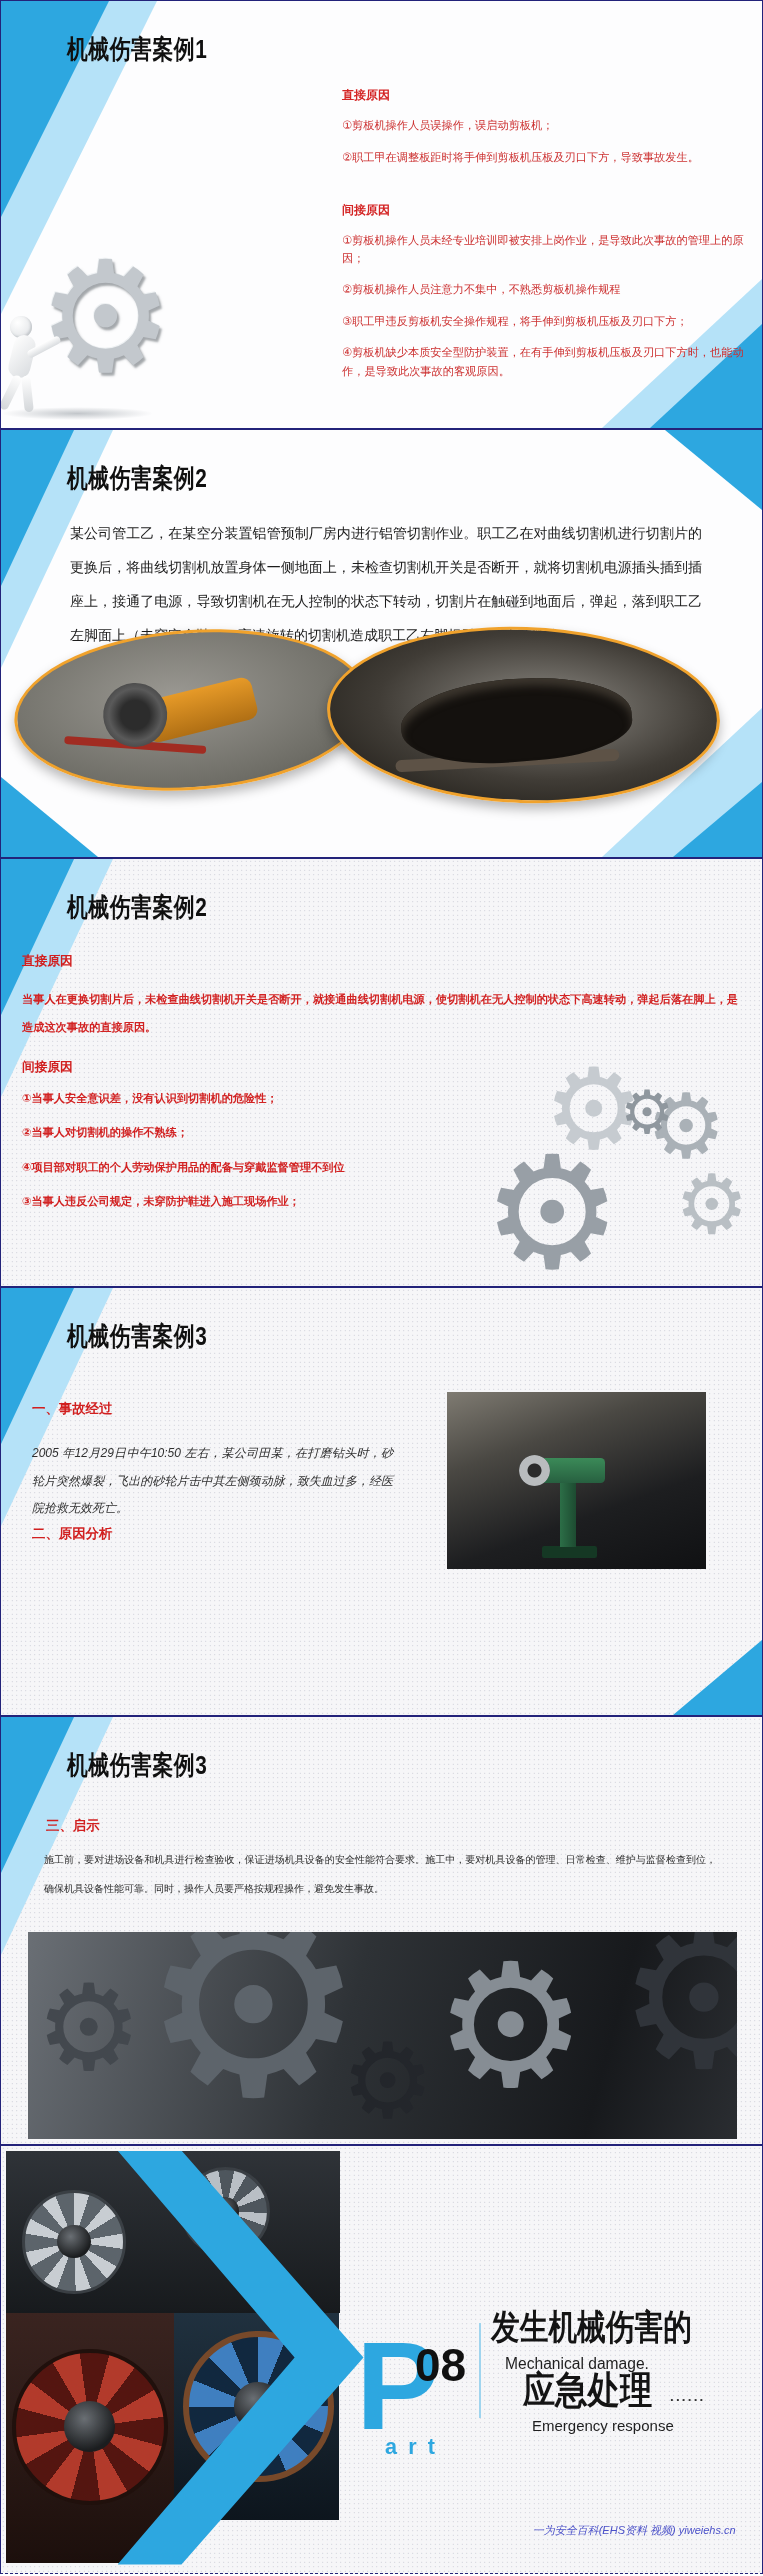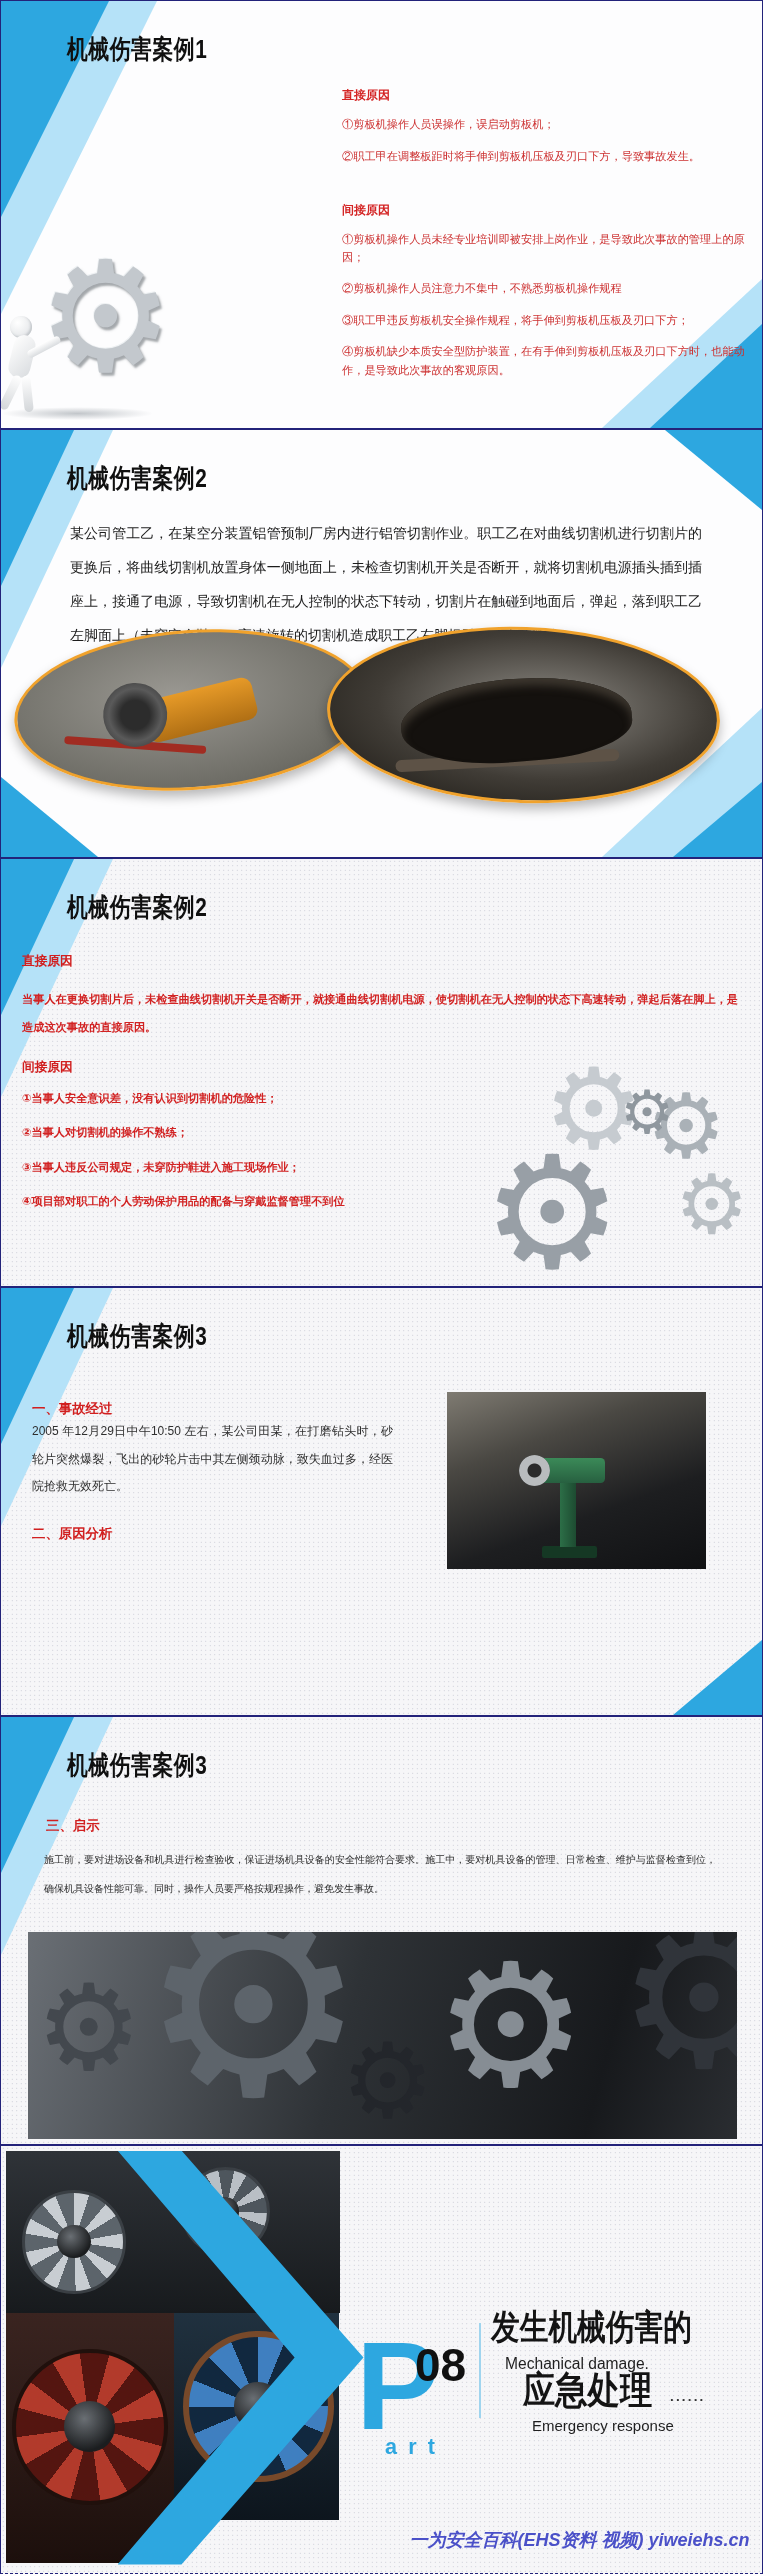--- a/index.html
+++ b/index.html
@@ -19,21 +19,21 @@
   .br-light{right:0;bottom:0;width:160px;height:149px;background:#b5e2f8;clip-path:polygon(100% 0,100% 100%,0 100%);}
   .br-med{right:0;bottom:0;width:112px;height:104px;background:#2da7e0;clip-path:polygon(100% 0,100% 100%,0 100%);}
   .br-med.sm{width:89px;height:75px;}
   .tr-med{right:0;top:0;width:97px;height:80px;background:#2da7e0;clip-path:polygon(0 0,100% 0,100% 100%);}
   .bl-med{left:0;bottom:0;width:97px;height:80px;background:#2da7e0;clip-path:polygon(0 0,0 100%,100% 100%);}
 
   
   .s1-col{position:absolute;left:341px;top:86px;width:414px;}
   .red-h{color:#d42525;font-weight:bold;font-size:12px;margin:0 0 12px;}
   .red-h.mt{margin-top:36px;}
-  .red-item{color:#cc3030;font-size:11.2px;line-height:1.62;margin:0 0 13.4px;font-family:Liberation Mono, monospace;}
+  .red-item{color:#cc3030;font-size:11.2px;line-height:1.62;margin:0 0 13.4px;}
   .s1-art{position:absolute;left:0;top:252px;width:160px;height:176px;}
   .gear-glyph{font-family:"DejaVu Sans",sans-serif;line-height:1;display:block;position:absolute;}
   .s1-gear{left:36px;top:-12px;font-size:153px;color:#c3c8cd;text-shadow:2.2px 3px 2.2px rgba(90,96,102,.55),-0.7px -0.7px 0 #eef1f3;}
   .s1-shadow{position:absolute;left:0;top:154px;width:153px;height:13.4px;border-radius:50%;background:radial-gradient(ellipse,#c2c6ca 0%,rgba(255,255,255,0) 70%);}
   .man{position:absolute;left:0;top:63px;width:60px;height:101px;}
   .man-head{position:absolute;left:9px;top:0;width:22.4px;height:22.4px;border-radius:50%;background:radial-gradient(circle at 35% 30%,#ffffff,#dcdfe2);box-shadow:inset -1.5px -1.5px 2.2px #c3c7cb;}
   .man-torso{position:absolute;left:10.4px;top:19.4px;width:22.4px;height:43px;border-radius:10.4px;background:linear-gradient(120deg,#ffffff,#d9dcdf);transform:rotate(14deg);}
   .man-arm{position:absolute;left:25px;top:27px;width:36px;height:8.2px;border-radius:4.5px;background:linear-gradient(#ffffff,#d9dcdf);transform:rotate(-28deg);}
   .man-leg1{position:absolute;left:4.5px;top:58px;width:9px;height:37px;border-radius:4.5px;background:linear-gradient(#ffffff,#d3d6d9);transform:rotate(26deg);}
   .man-leg2{position:absolute;left:22.4px;top:60px;width:9px;height:36px;border-radius:4.5px;background:linear-gradient(#ffffff,#d3d6d9);transform:rotate(-6deg);}
@@ -95,21 +95,21 @@
   .chev{position:absolute;left:112px;top:0;width:246px;height:414px;background:#2da7e0;clip-path:polygon(0 0,26% 0,100% 50%,26% 100%,0 100%,72% 50%);}
   .p-big{position:absolute;left:355px;top:182px;margin:0;font-size:125px;line-height:.92;font-weight:bold;color:#2da7e0;}
   .p-num{position:absolute;left:414px;top:192px;margin:0;font-size:46px;font-weight:bold;color:#111111;}
   .p-art{position:absolute;left:384px;top:288px;margin:0;font-size:21.6px;font-weight:bold;color:#2da7e0;letter-spacing:11.2px;}
   .p-divider{position:absolute;left:478px;top:177px;width:1.5px;height:95px;background:#9fd4ee;}
   .t1{position:absolute;left:490px;top:158px;margin:0;font-size:35px;font-weight:900;color:#141414;white-space:nowrap;transform:scaleX(.82);transform-origin:left top;}
   .sub1{position:absolute;left:496px;top:201px;margin:8px;font-size:15.6px;color:#1f1f1f;}
   .t2{position:absolute;left:522px;top:219px;margin:0;font-size:38px;font-weight:900;color:#141414;white-space:nowrap;transform:scaleX(.85);transform-origin:left top;}
   .dots{position:absolute;left:669px;top:243px;margin:0;font-size:13.4px;font-weight:bold;color:#333333;letter-spacing:2.2px;}
   .sub2{position:absolute;left:531px;top:271px;margin:0;font-size:15px;color:#1f1f1f;}
-  .footer{position:absolute;right:10.4px;bottom:19.4px;margin:2px;font-size:18px;font-style:italic;font-weight:bold;color:#4a50c8;}
+  .footer{position:absolute;right:10.4px;bottom:19.4px;margin:16px;font-size:11px;font-style:italic;font-weight:normal;color:#4a50c8;}
 </style>
 </head>
 <body>
 
 <div class="page">
 
   <section class="slide">
     <div class="deco tl-light"></div>
     <div class="deco tl-med"></div>
     <div class="deco br-light"></div>
@@ -168,32 +168,32 @@
       <span class="gear-glyph sg3">⚙</span>
       <span class="gear-glyph sg4">⚙</span>
       <span class="gear-glyph sg5">⚙</span>
     </div>
     <div class="s3-col">
       <div class="s3-h">直接原因</div>
       <p class="s3-body">当事人在更换切割片后，未检查曲线切割机开关是否断开，就接通曲线切割机电源，使切割机在无人控制的状态下高速转动，弹起后落在脚上，是造成这次事故的直接原因。</p>
       <div class="s3-h mt">间接原因</div>
       <p class="s3-item">①当事人安全意识差，没有认识到切割机的危险性；</p>
       <p class="s3-item">②当事人对切割机的操作不熟练；</p>
+      <p class="s3-item">④项目部对职工的个人劳动保护用品的配备与穿戴监督管理不到位</p>
       <p class="s3-item">③当事人违反公司规定，未穿防护鞋进入施工现场作业；</p>
-      <p class="s3-item">④项目部对职工的个人劳动保护用品的配备与穿戴监督管理不到位</p>
     </div>
   </section>
 
   <section class="slide dotted">
     <div class="deco tl-light sm"></div>
     <div class="deco tl-med sm"></div>
     <div class="deco br-med sm"></div>
     <h1 class="slide-title">机械伤害案例3</h1>
     <p class="s4-h" style="left:31px;top:112px;">一、事故经过</p>
-    <p class="s4-body" style="left:31px;top:130px;">2005 年12月29日中午10:50 左右，某公司田某，在打磨钻头时，砂轮片突然爆裂，飞出的砂轮片击中其左侧颈动脉，致失血过多，经医院抢救无效死亡。</p>
+    <p class="s4-body" style="left:31px;top:152px;font-style:italic;">2005 年12月29日中午10:50 左右，某公司田某，在打磨钻头时，砂轮片突然爆裂，飞出的砂轮片击中其左侧颈动脉，致失血过多，经医院抢救无效死亡。</p>
     <p class="s4-h" style="left:31px;top:237px;">二、原因分析</p>
     <div class="photo4">
       <div class="m-base"></div>
       <div class="m-post"></div>
       <div class="m-head"></div>
       <div class="m-wheel"></div>
     </div>
   </section>
 
   <section class="slide dotted">

